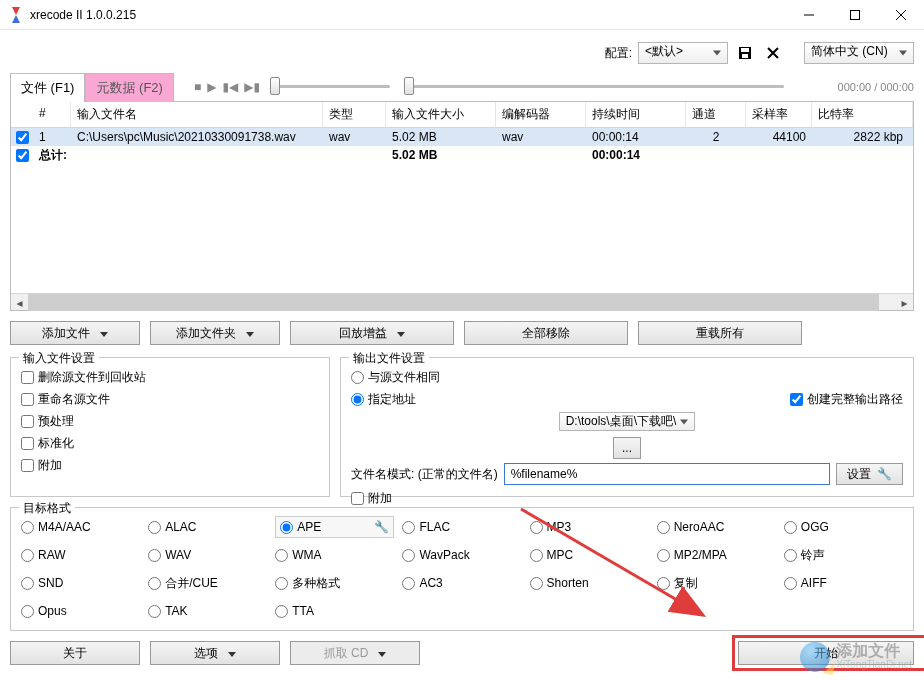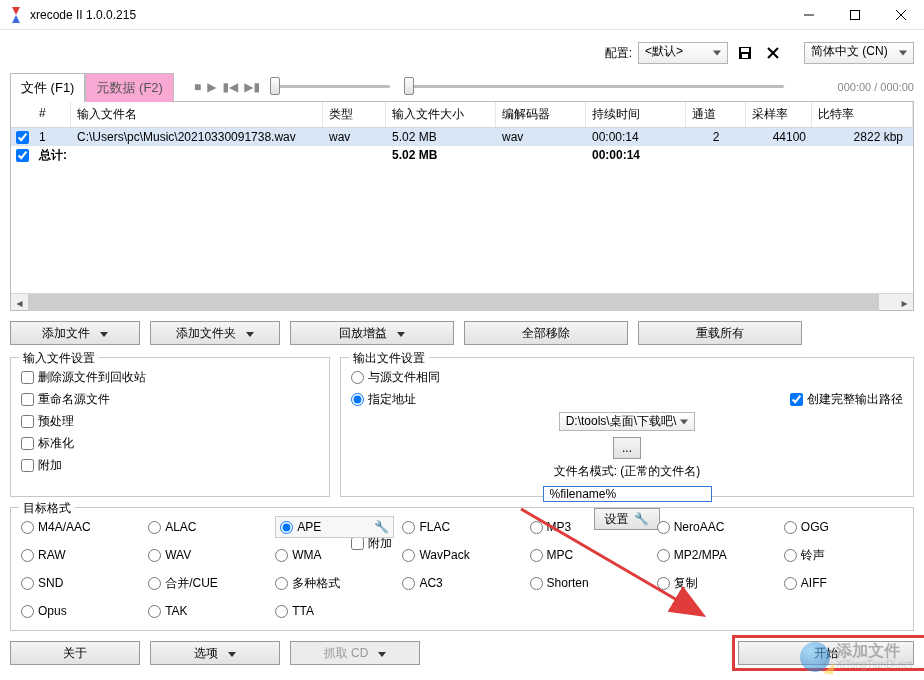--- a/index.html
+++ b/index.html
@@ -290,21 +290,21 @@
               <input type="checkbox" checked="" style="">
               <label>创建完整输出路径</label>
             </div>
         </div>
         <div class="rowflex" style="margin-top:2px;flex-direction:column;">
           <span class="combo" style="flex:1;">
               <span>D:\tools\桌面\下载吧\</span>
             </span>
           <span class="sqbtn">...</span>
         </div>
-        <div class="rowflex" style="margin-top:4px;flex-direction:column;">
+        <div class="rowflex" style="margin-top:4px;">
           <span>文件名模式: (正常的文件名)</span>
           <input class="txt blue" style="flex: 1 1 0%;" value="%filename%">
           <span class="smallbtn">
               <span>设置</span>
               <span>🔧</span>
             </span>
         </div>
         <div class="chkline" style="margin-top:2px;">
             <input type="checkbox" style="">
             <label>附加</label>

